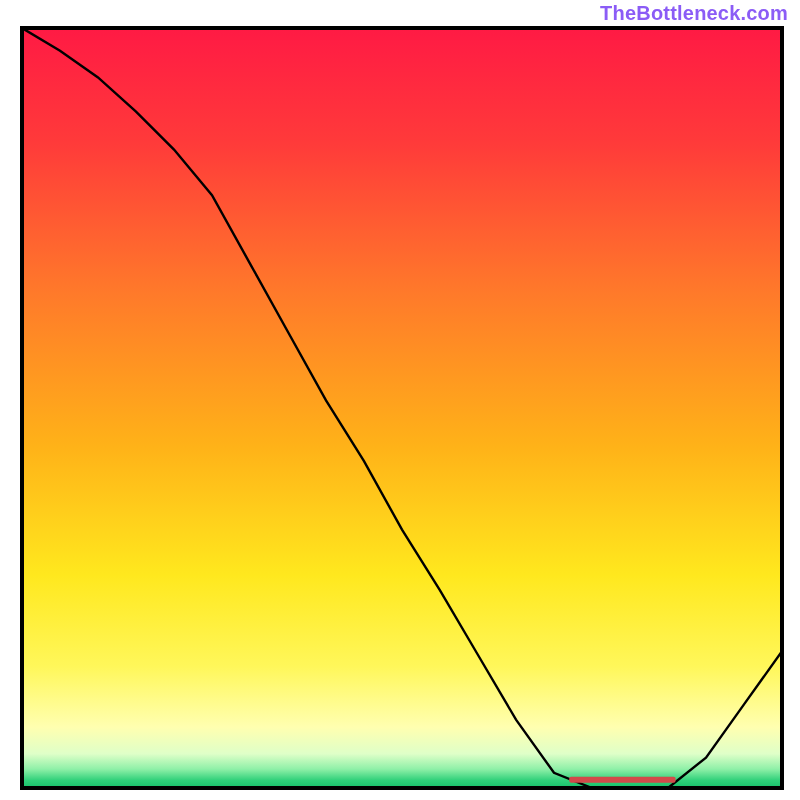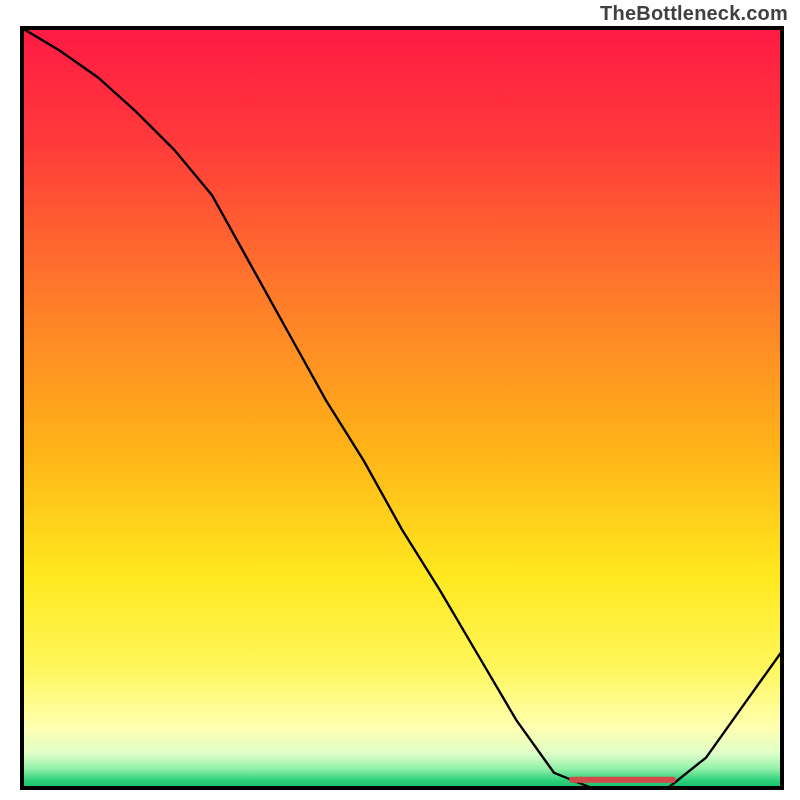--- a/index.html
+++ b/index.html
@@ -14,21 +14,21 @@
     position: relative;
     width: 800px;
     height: 800px;
   }
   .attribution {
     position: absolute;
     top: 2px;
     right: 12px;
     font-size: 20px;
     font-weight: 600;
-    color: #404040;
+    color: #8b5cf6;
     letter-spacing: 0.2px;
   }
   svg.chart {
     position: absolute;
     left: 0;
     top: 0;
   }
 </style>
 </head>
 <body>

